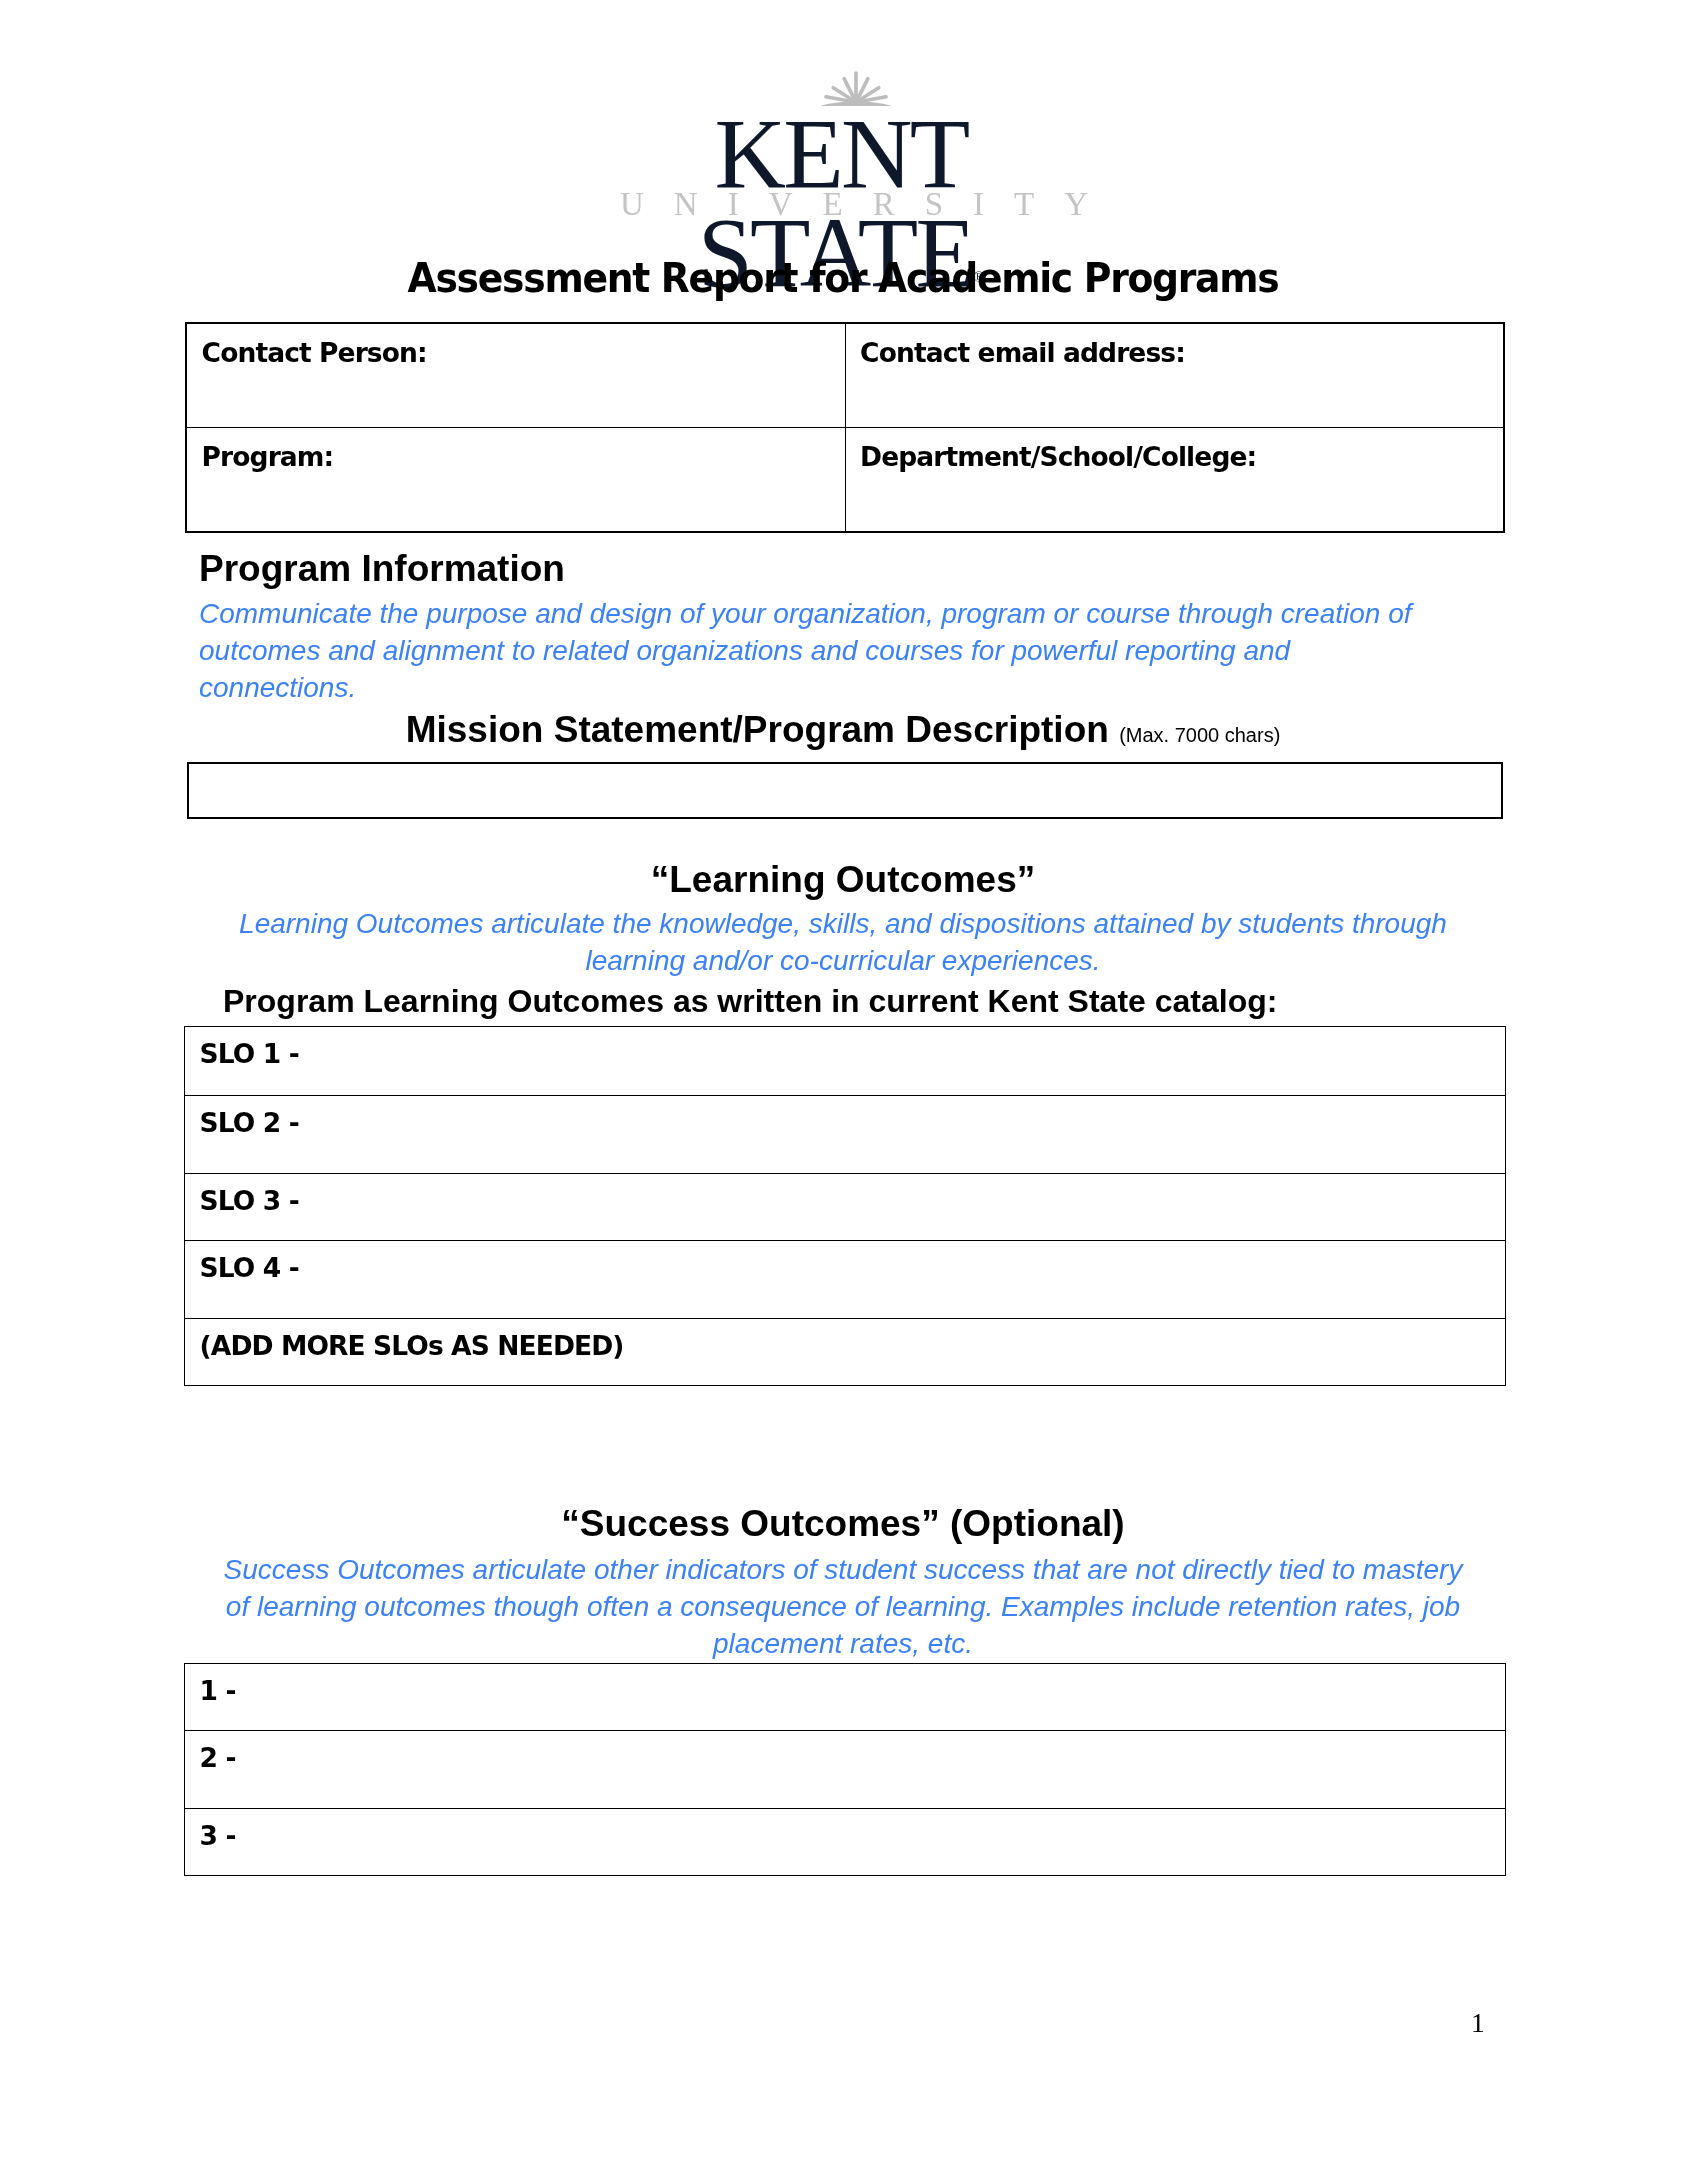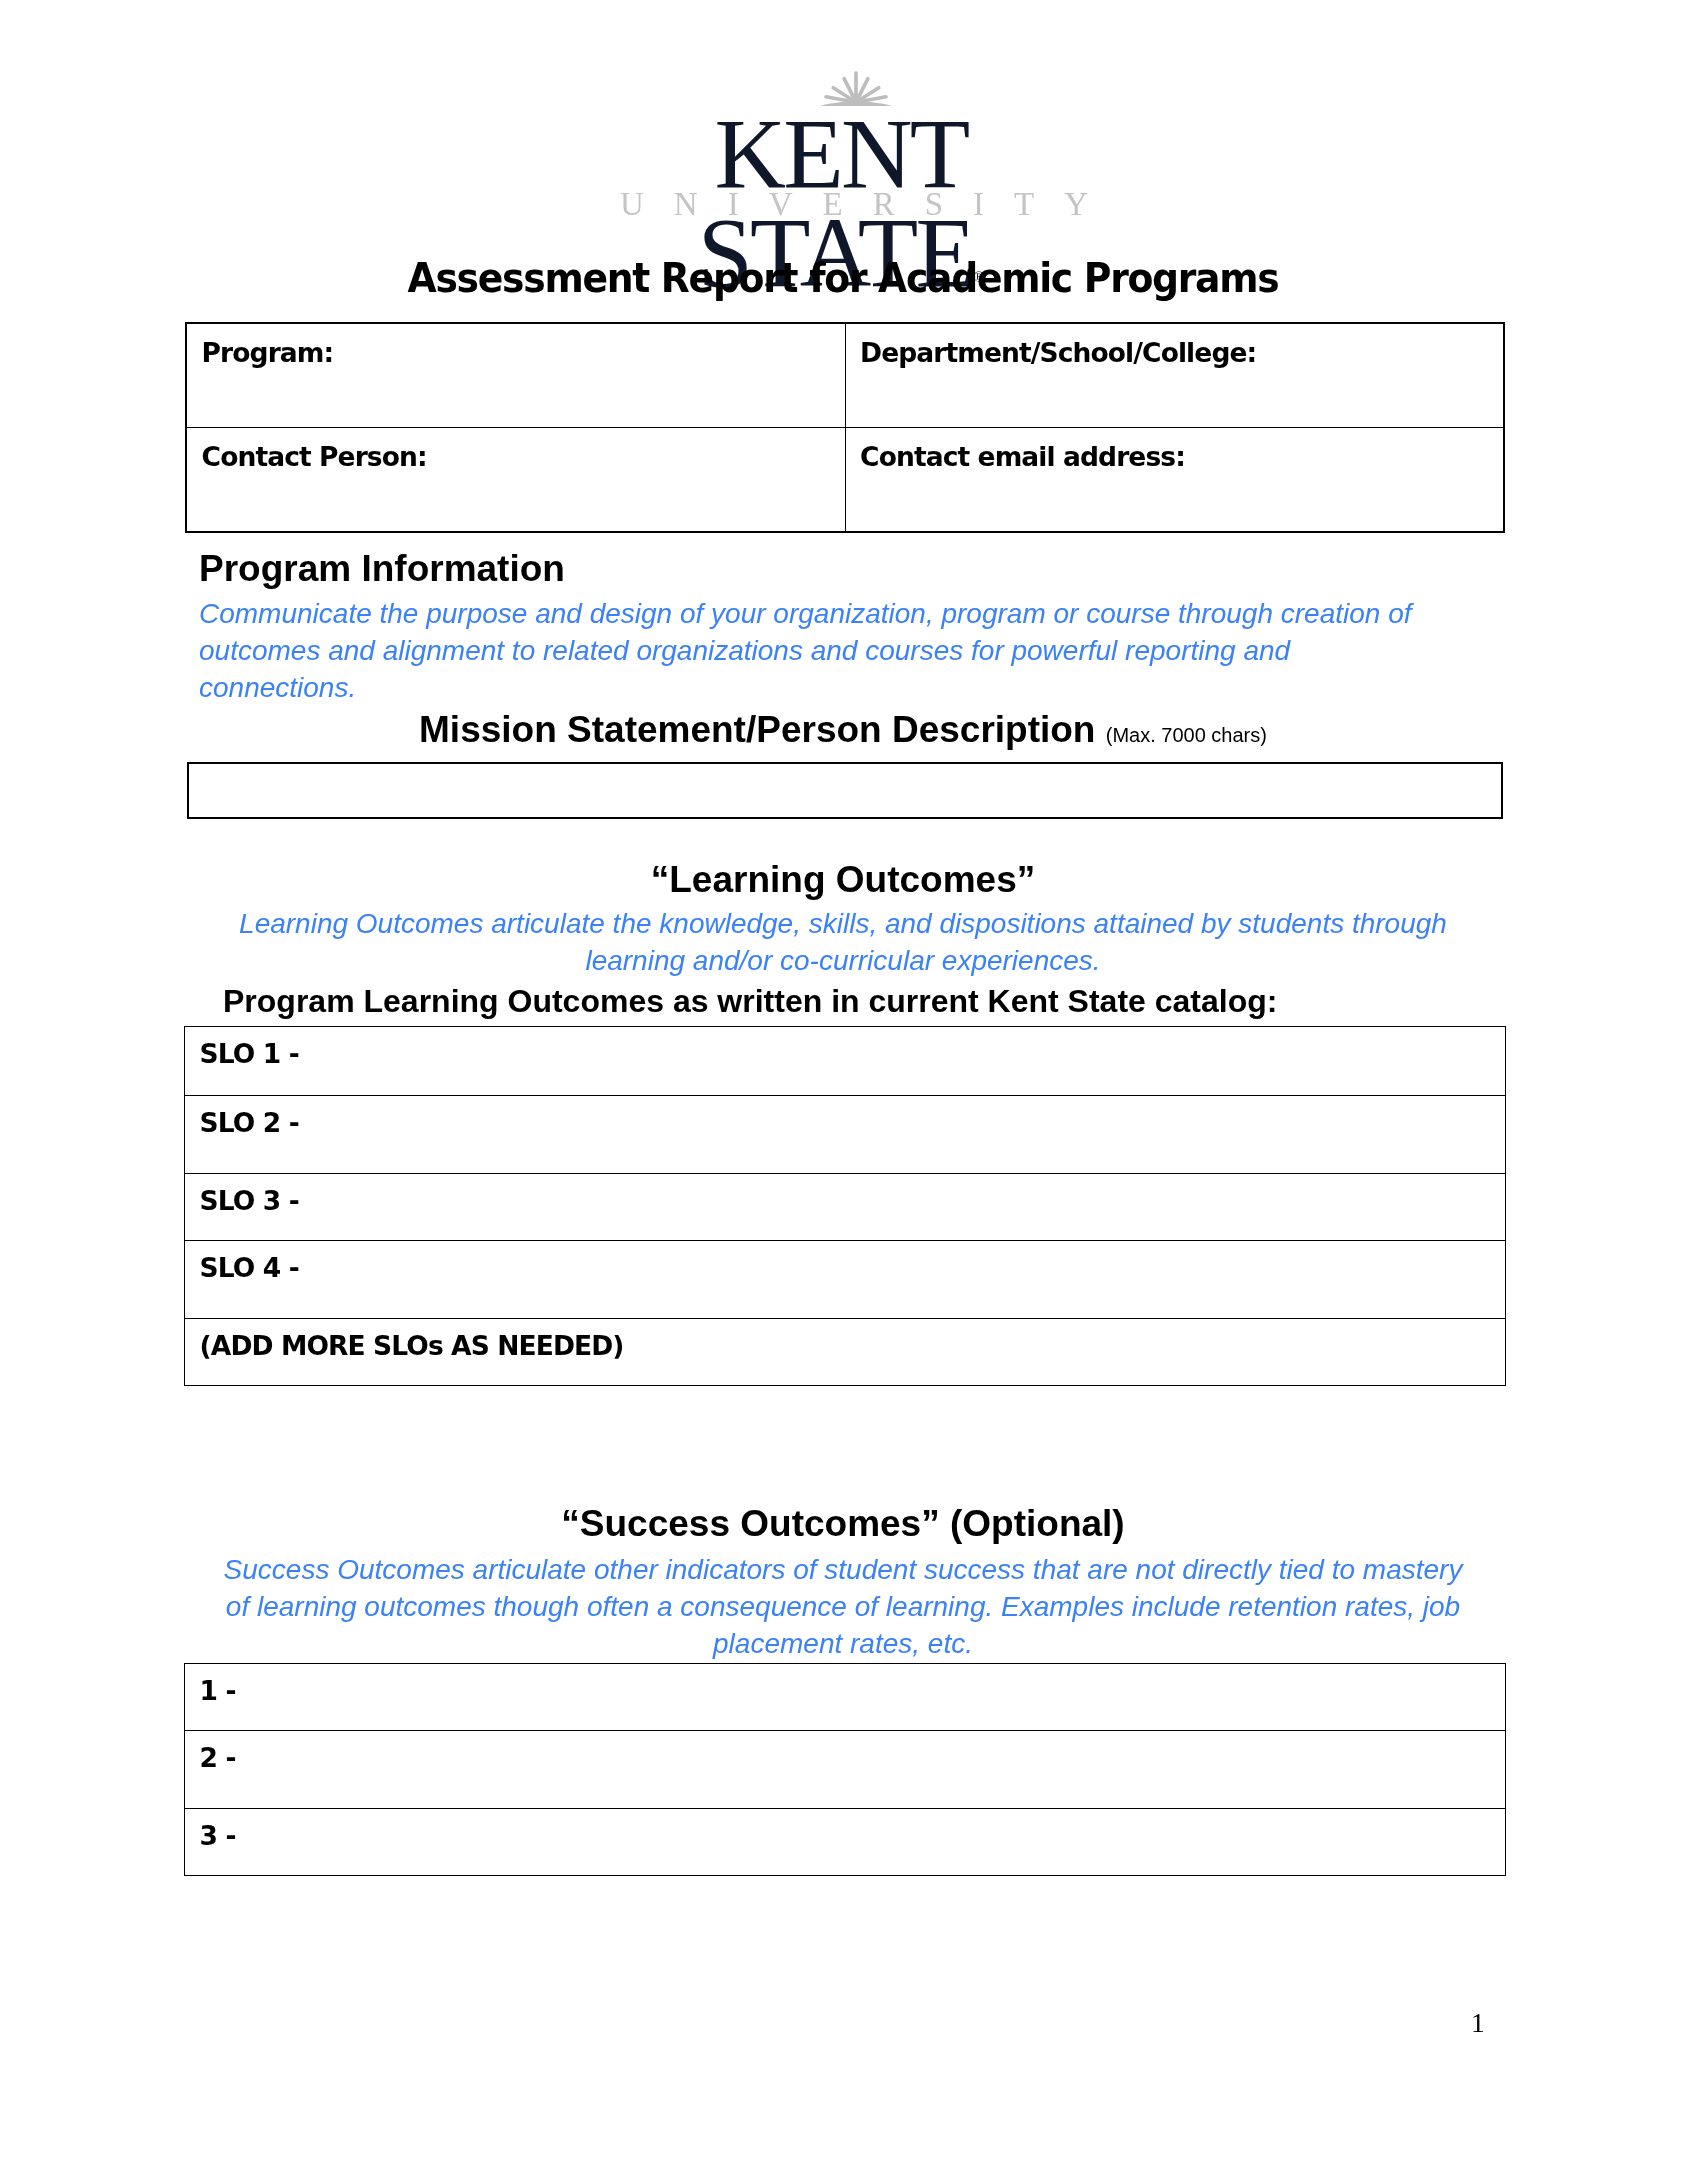--- a/index.html
+++ b/index.html
@@ -50,39 +50,39 @@
   </svg>
   <div class="kent"><span>KENT STATE</span><span class="reg">®</span></div>
   <div class="univ">UNIVERSITY</div>
 </div>
 
 <div id="doc-title">Assessment Report for Academic Programs</div>
 
 <table id="info-table" class="grid">
   <tbody>
       <tr>
+    <td>Contact Person:</td>
+    <td>Contact email address:</td>
+  </tr>
+  <tr>
     <td style="width:50%">Program:</td>
     <td>Department/School/College:</td>
-  </tr>
-  <tr>
-    <td>Contact Person:</td>
-    <td>Contact email address:</td>
   </tr>
 </tbody>
   </table>
 
 <div class="h-left" style="top:548px;">Program Information</div>
 <div class="desc" style="left:199px; top:595px;">
   <div>Communicate the purpose and design of your organization, program or course through creation of</div>
   <div>outcomes and alignment to related organizations and courses for powerful reporting and</div>
   <div>connections.</div>
 </div>
 
 <div class="h-center" style="top:709px;">
-  <span>Mission Statement/Person Description</span>
+  <span>Mission Statement/Program Description</span>
   <span class="small">(Max. 7000 chars)</span>
 </div>
 <div id="mission-box"></div>
 
 <div class="h-center" style="top:859px;">“Learning Outcomes”</div>
 <div class="desc" style="left:0; width:1686px; text-align:center; top:905px;">
   <div>Learning Outcomes articulate the knowledge, skills, and dispositions attained by students through</div>
   <div>learning and/or co-curricular experiences.</div>
 </div>
 <div class="h-left" style="top:983px; font-size:32px;margin-left:24px;">Program Learning Outcomes as written in current Kent State catalog:</div>

